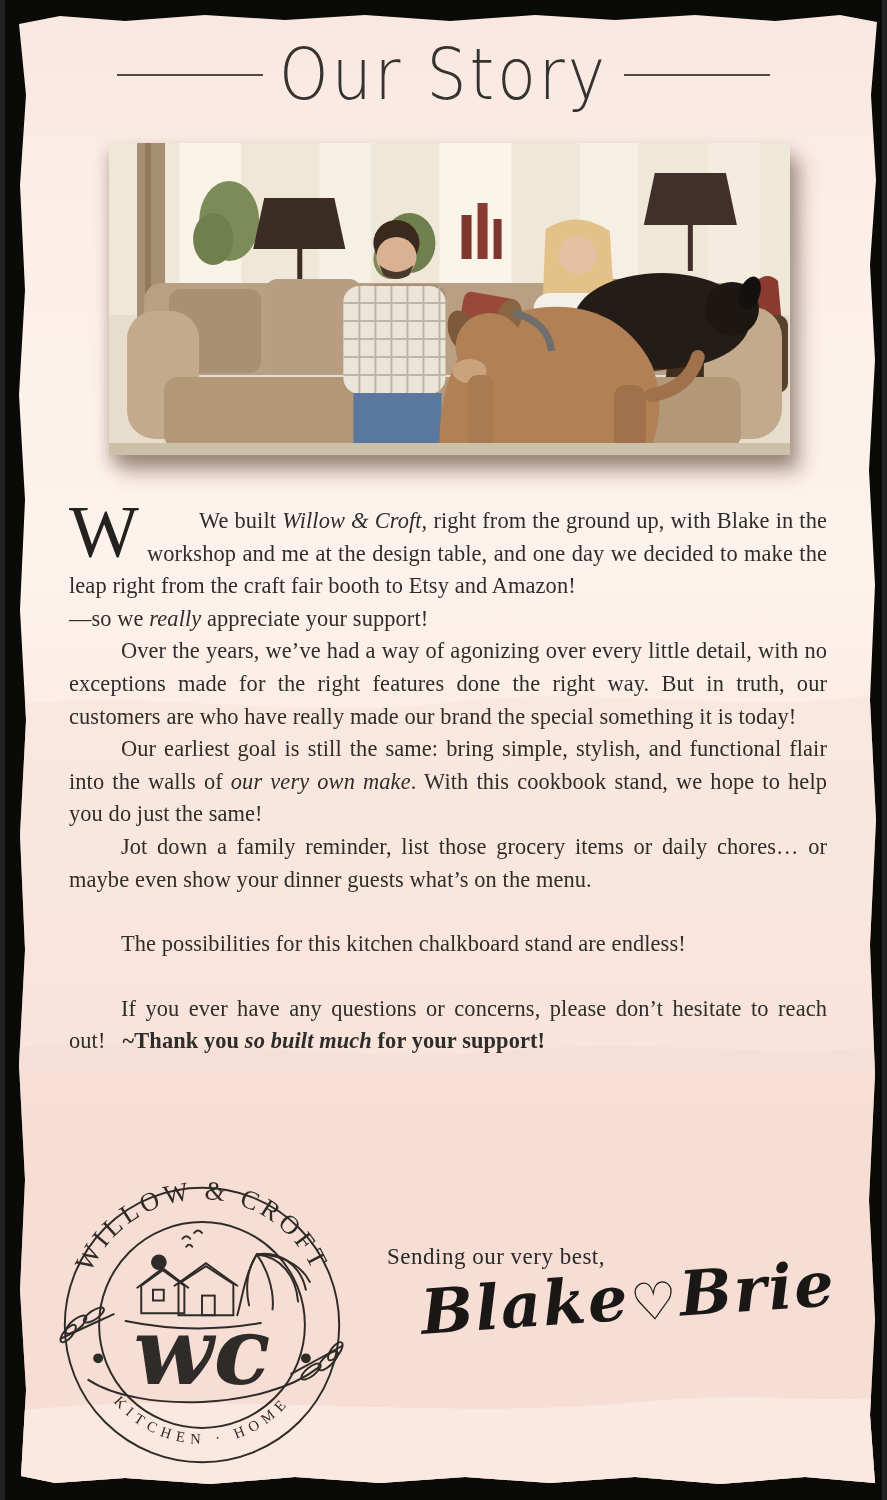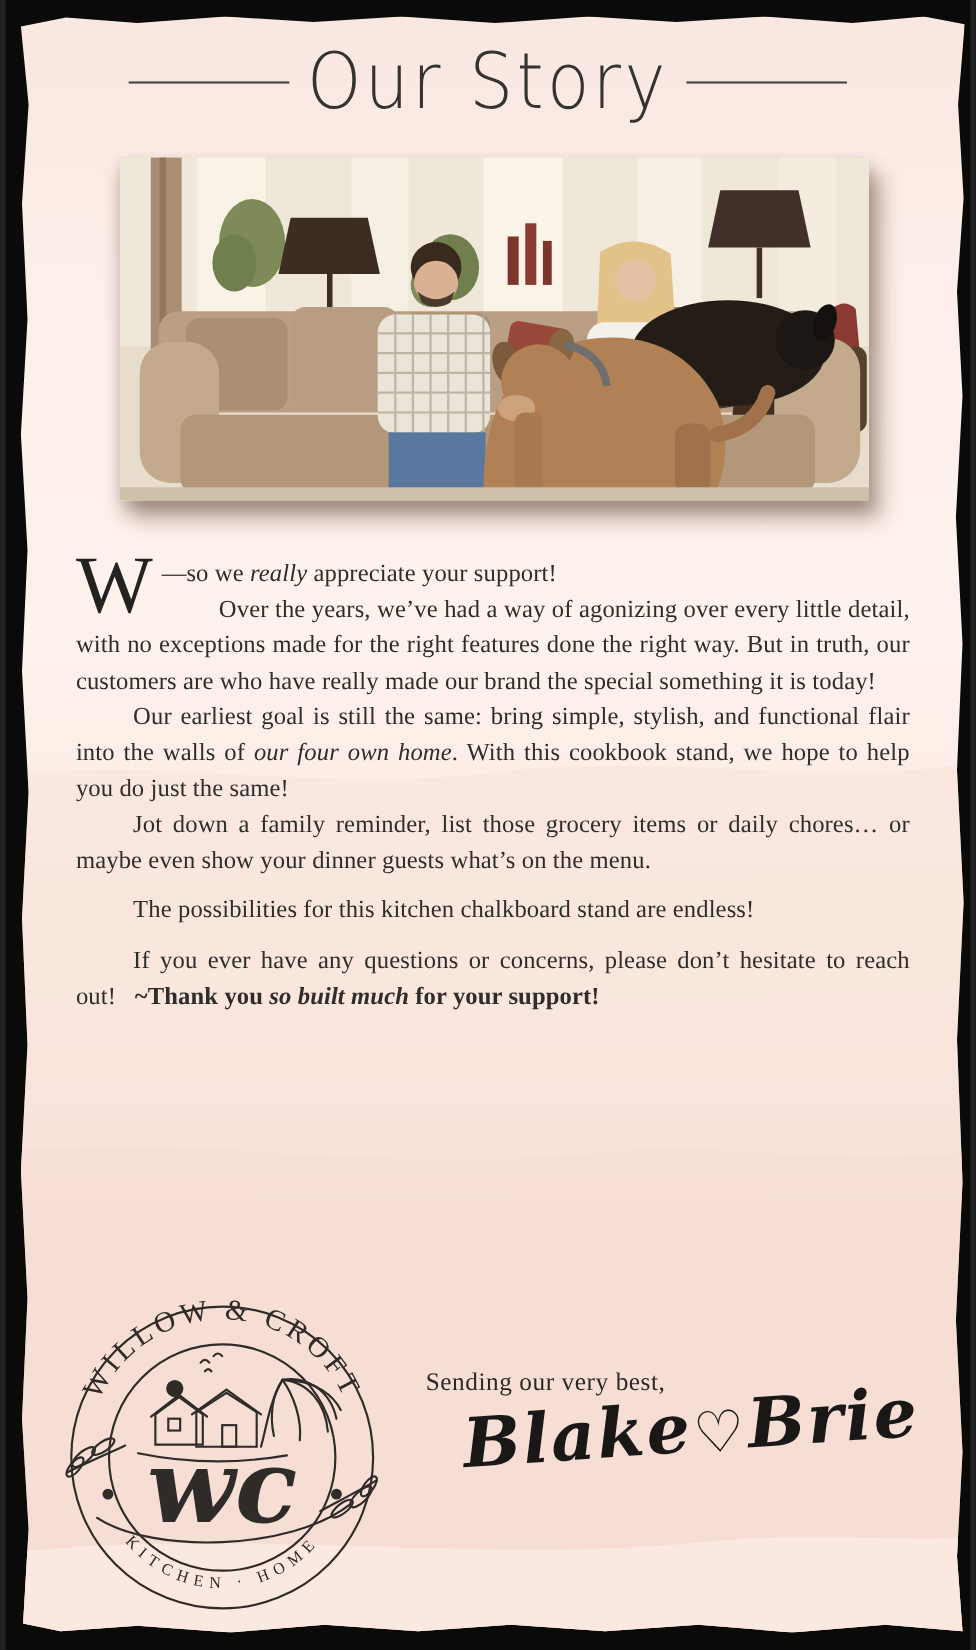--- a/index.html
+++ b/index.html
@@ -55,21 +55,21 @@
   
   .story{
     position:absolute;left:64px;top:505px;width:758px;z-index:2;
     color:var(--ink);
     font-family:"Liberation Serif",serif;
     font-size:22.4px;line-height:32.6px;
     text-align:justify;letter-spacing:.1px;
   }
   .story p.para{margin:0}
   .story p.indent{text-indent:52px}
-  .story p.gap{margin-top:13px}
+  .story p.gap{margin-top:32px}
   .dropcap{
     float:left;font-size:74px;line-height:50px;height:52px;
     padding:2px 8px 0 0;color:#23221f;font-family:"Liberation Serif",serif;
   }
   .it{font-style:italic}
   .bd{font-weight:bold}
   .un{text-underline-offset:3px;text-decoration-thickness:1.4px}
 
   
   .logo{
@@ -186,23 +186,24 @@
         <path d="M404,170 Q438,178 442,208" stroke="#6e6e6e" stroke-width="7" fill="none"></path>
         <rect x="358" y="232" width="26" height="74" rx="10" fill="#a97a50"></rect>
         <rect x="504" y="242" width="32" height="64" rx="12" fill="#a0714a"></rect>
         <path d="M542,252 Q578,246 588,214" stroke="#a0714a" stroke-width="14" stroke-linecap="round" fill="none"></path>
         <rect x="0" y="300" width="680" height="12" fill="#cdc0a8"></rect>
       </svg>
     </div>
 
     <div class="story">
         <p class="para"><span class="dropcap">W</span></p>
+        <p class="para indent"><span>We built </span><span class="it">Willow &amp; Croft,</span><span> right from the ground up, with Blake in the workshop and me at the design table, and one day we decided to make the leap right from the craft fair booth to Etsy and Amazon!</span></p>
         <p class="para"><span>—so we </span><span class="it un">really</span><span> appreciate your support!</span></p>
         <p class="para indent"><span>Over the years, we’ve had a way of agonizing over every little detail, with no exceptions made for the right features done the right way. But in truth, </span><span class="un">our</span><span> </span><span class="un">customers</span><span> are who have really made our brand the special something it is today!</span></p>
-        <p class="para indent"><span>Our earliest goal is still the same: bring simple, stylish, and functional flair into the walls of </span><span class="it">our four own home</span><span>. With this cookbook stand, we hope to help you do just the same!</span></p>
+        <p class="para indent"><span>Our earliest goal is still the same: bring simple, stylish, and functional flair into the walls of </span><span class="it">our very own make</span><span>. With this cookbook stand, we hope to help you do just the same!</span></p>
         <p class="para indent"><span>Jot down a family reminder, list those grocery items or daily chores… or maybe even show your dinner guests what’s on the menu.</span></p>
         <p class="para indent gap"><span>The possibilities for this kitchen chalkboard stand are endless!</span></p>
         <p class="para indent gap"><span>If you ever have any questions or concerns, please don’t hesitate to reach out!&nbsp;&nbsp; </span><span class="bd">~Thank you </span><span class="it bd un">so built much</span><span class="bd"> for your support!</span></p>
       </div>
 
     <div class="logo">
       <svg viewBox="0 0 300 300">
         <defs>
           <path id="arcTop" d="M 28 168 A 124 124 0 1 1 272 168"></path>
           <path id="arcBot" d="M 40 192 A 116 116 0 0 0 260 192"></path>

